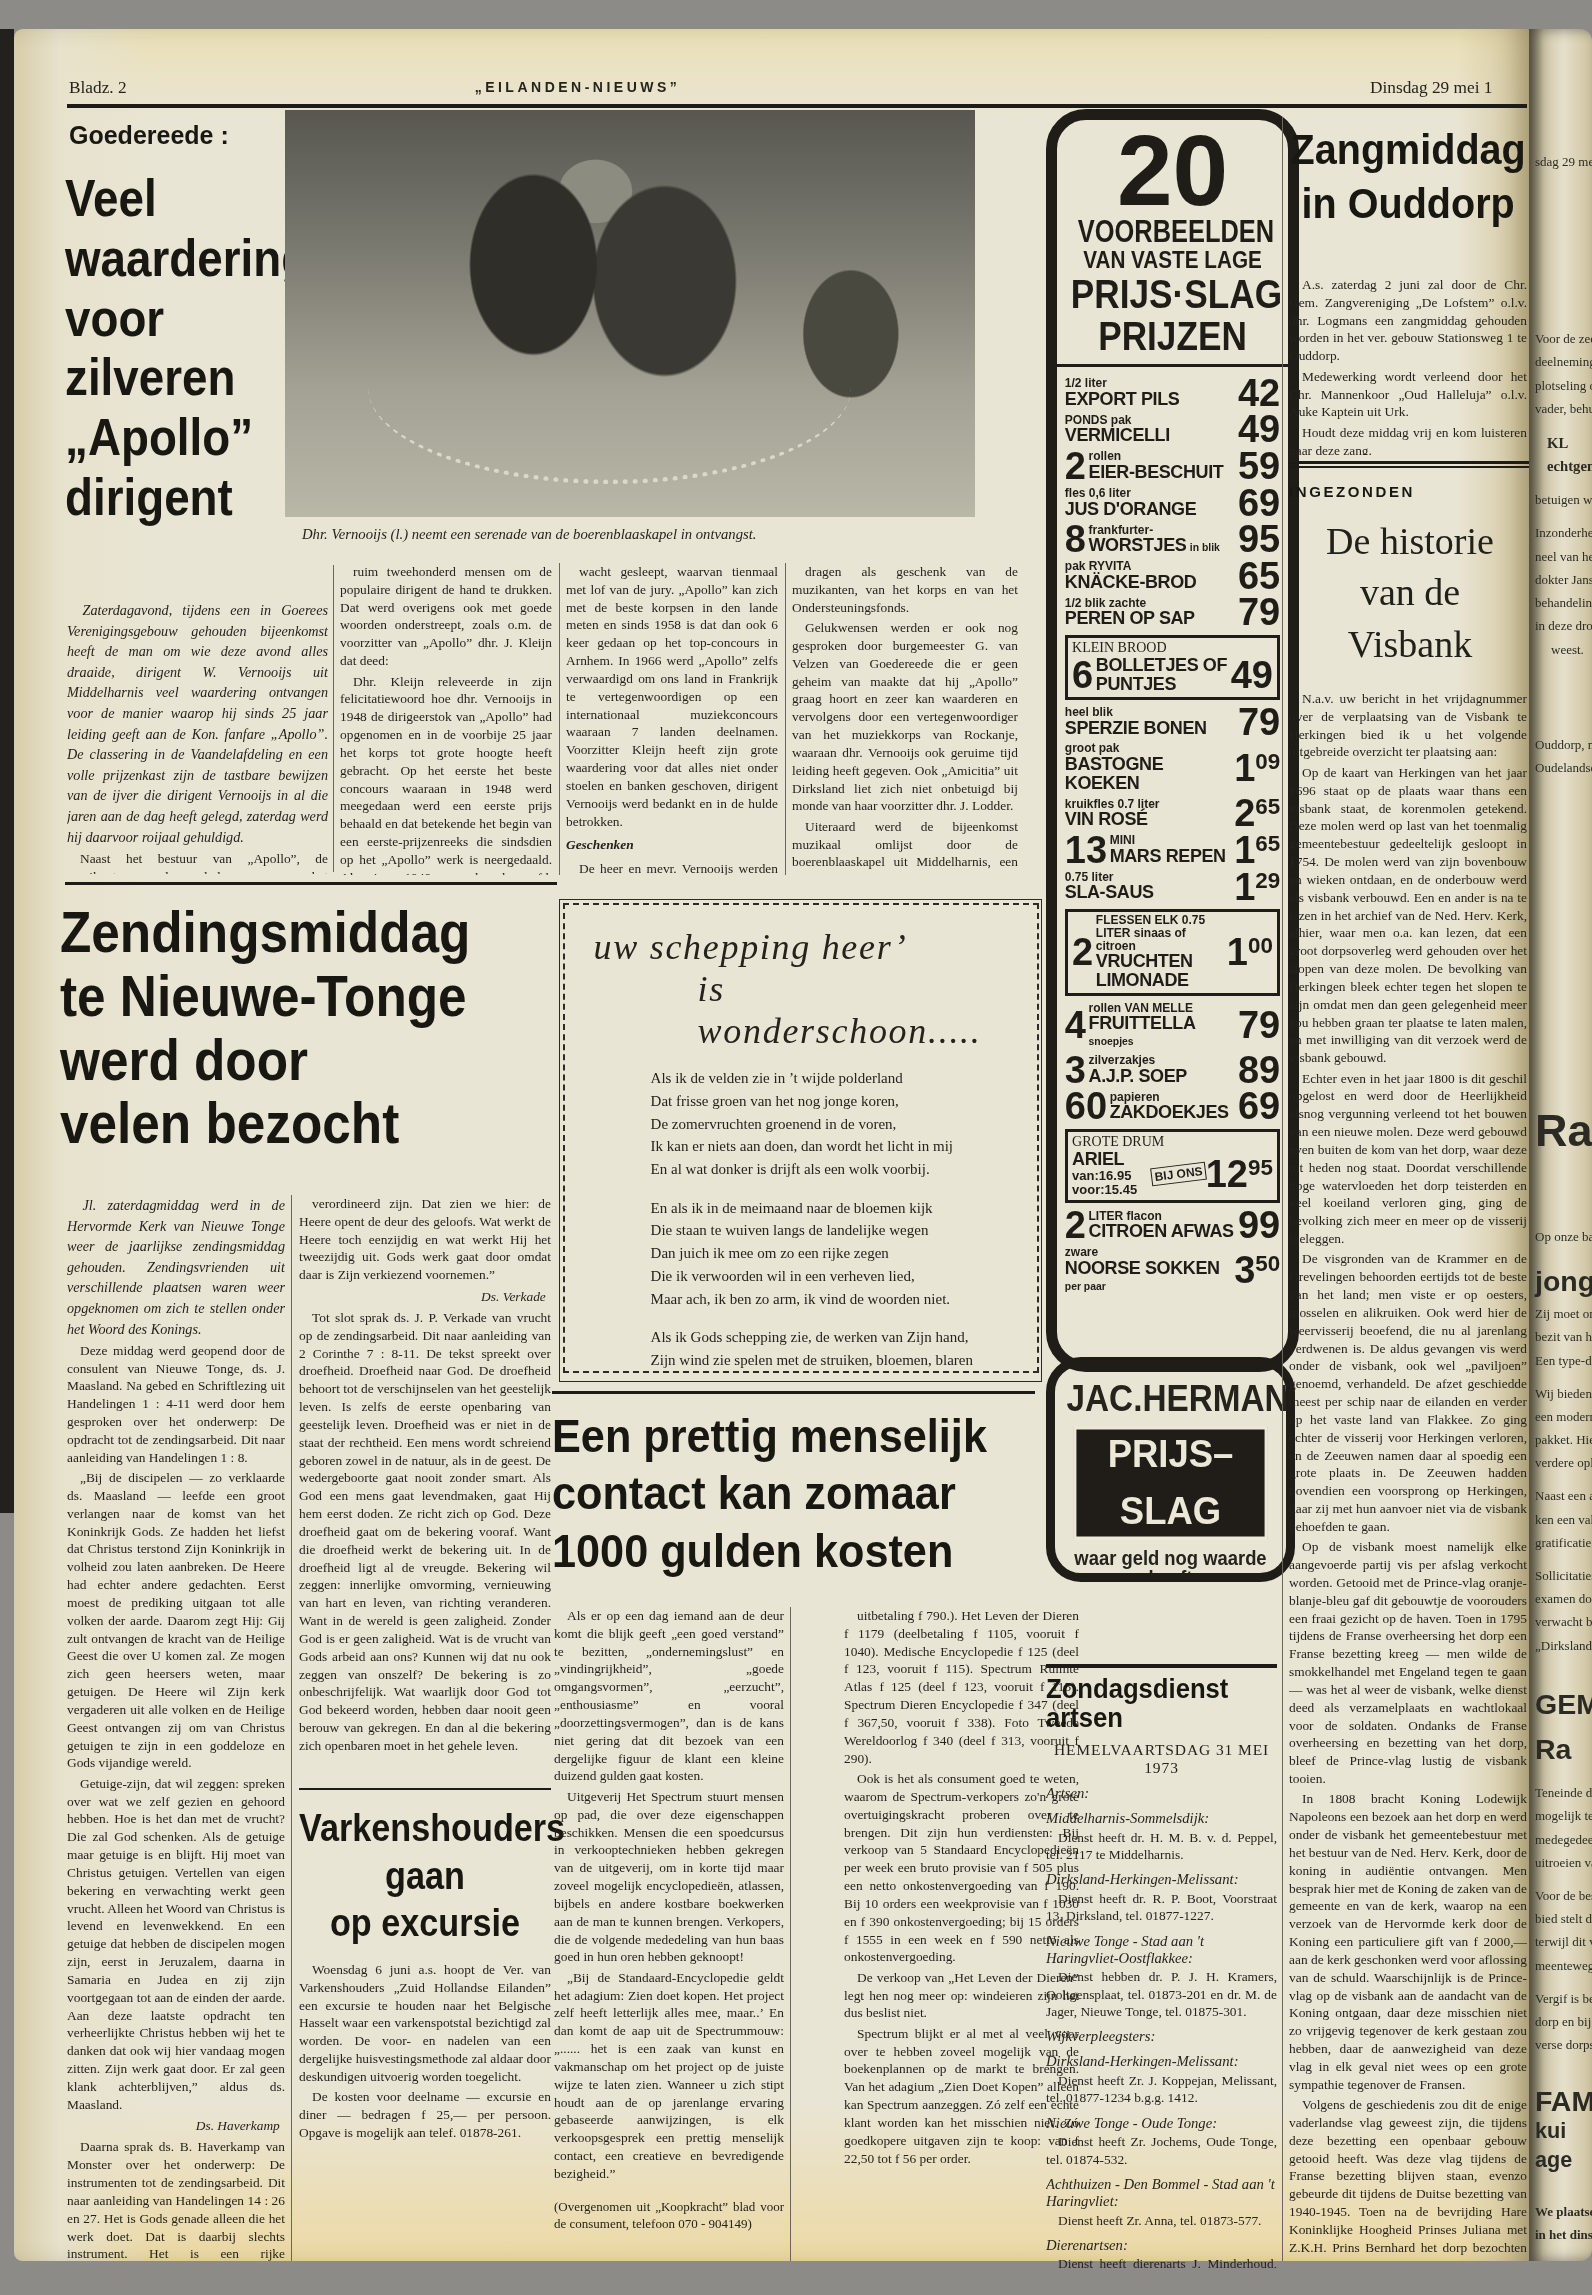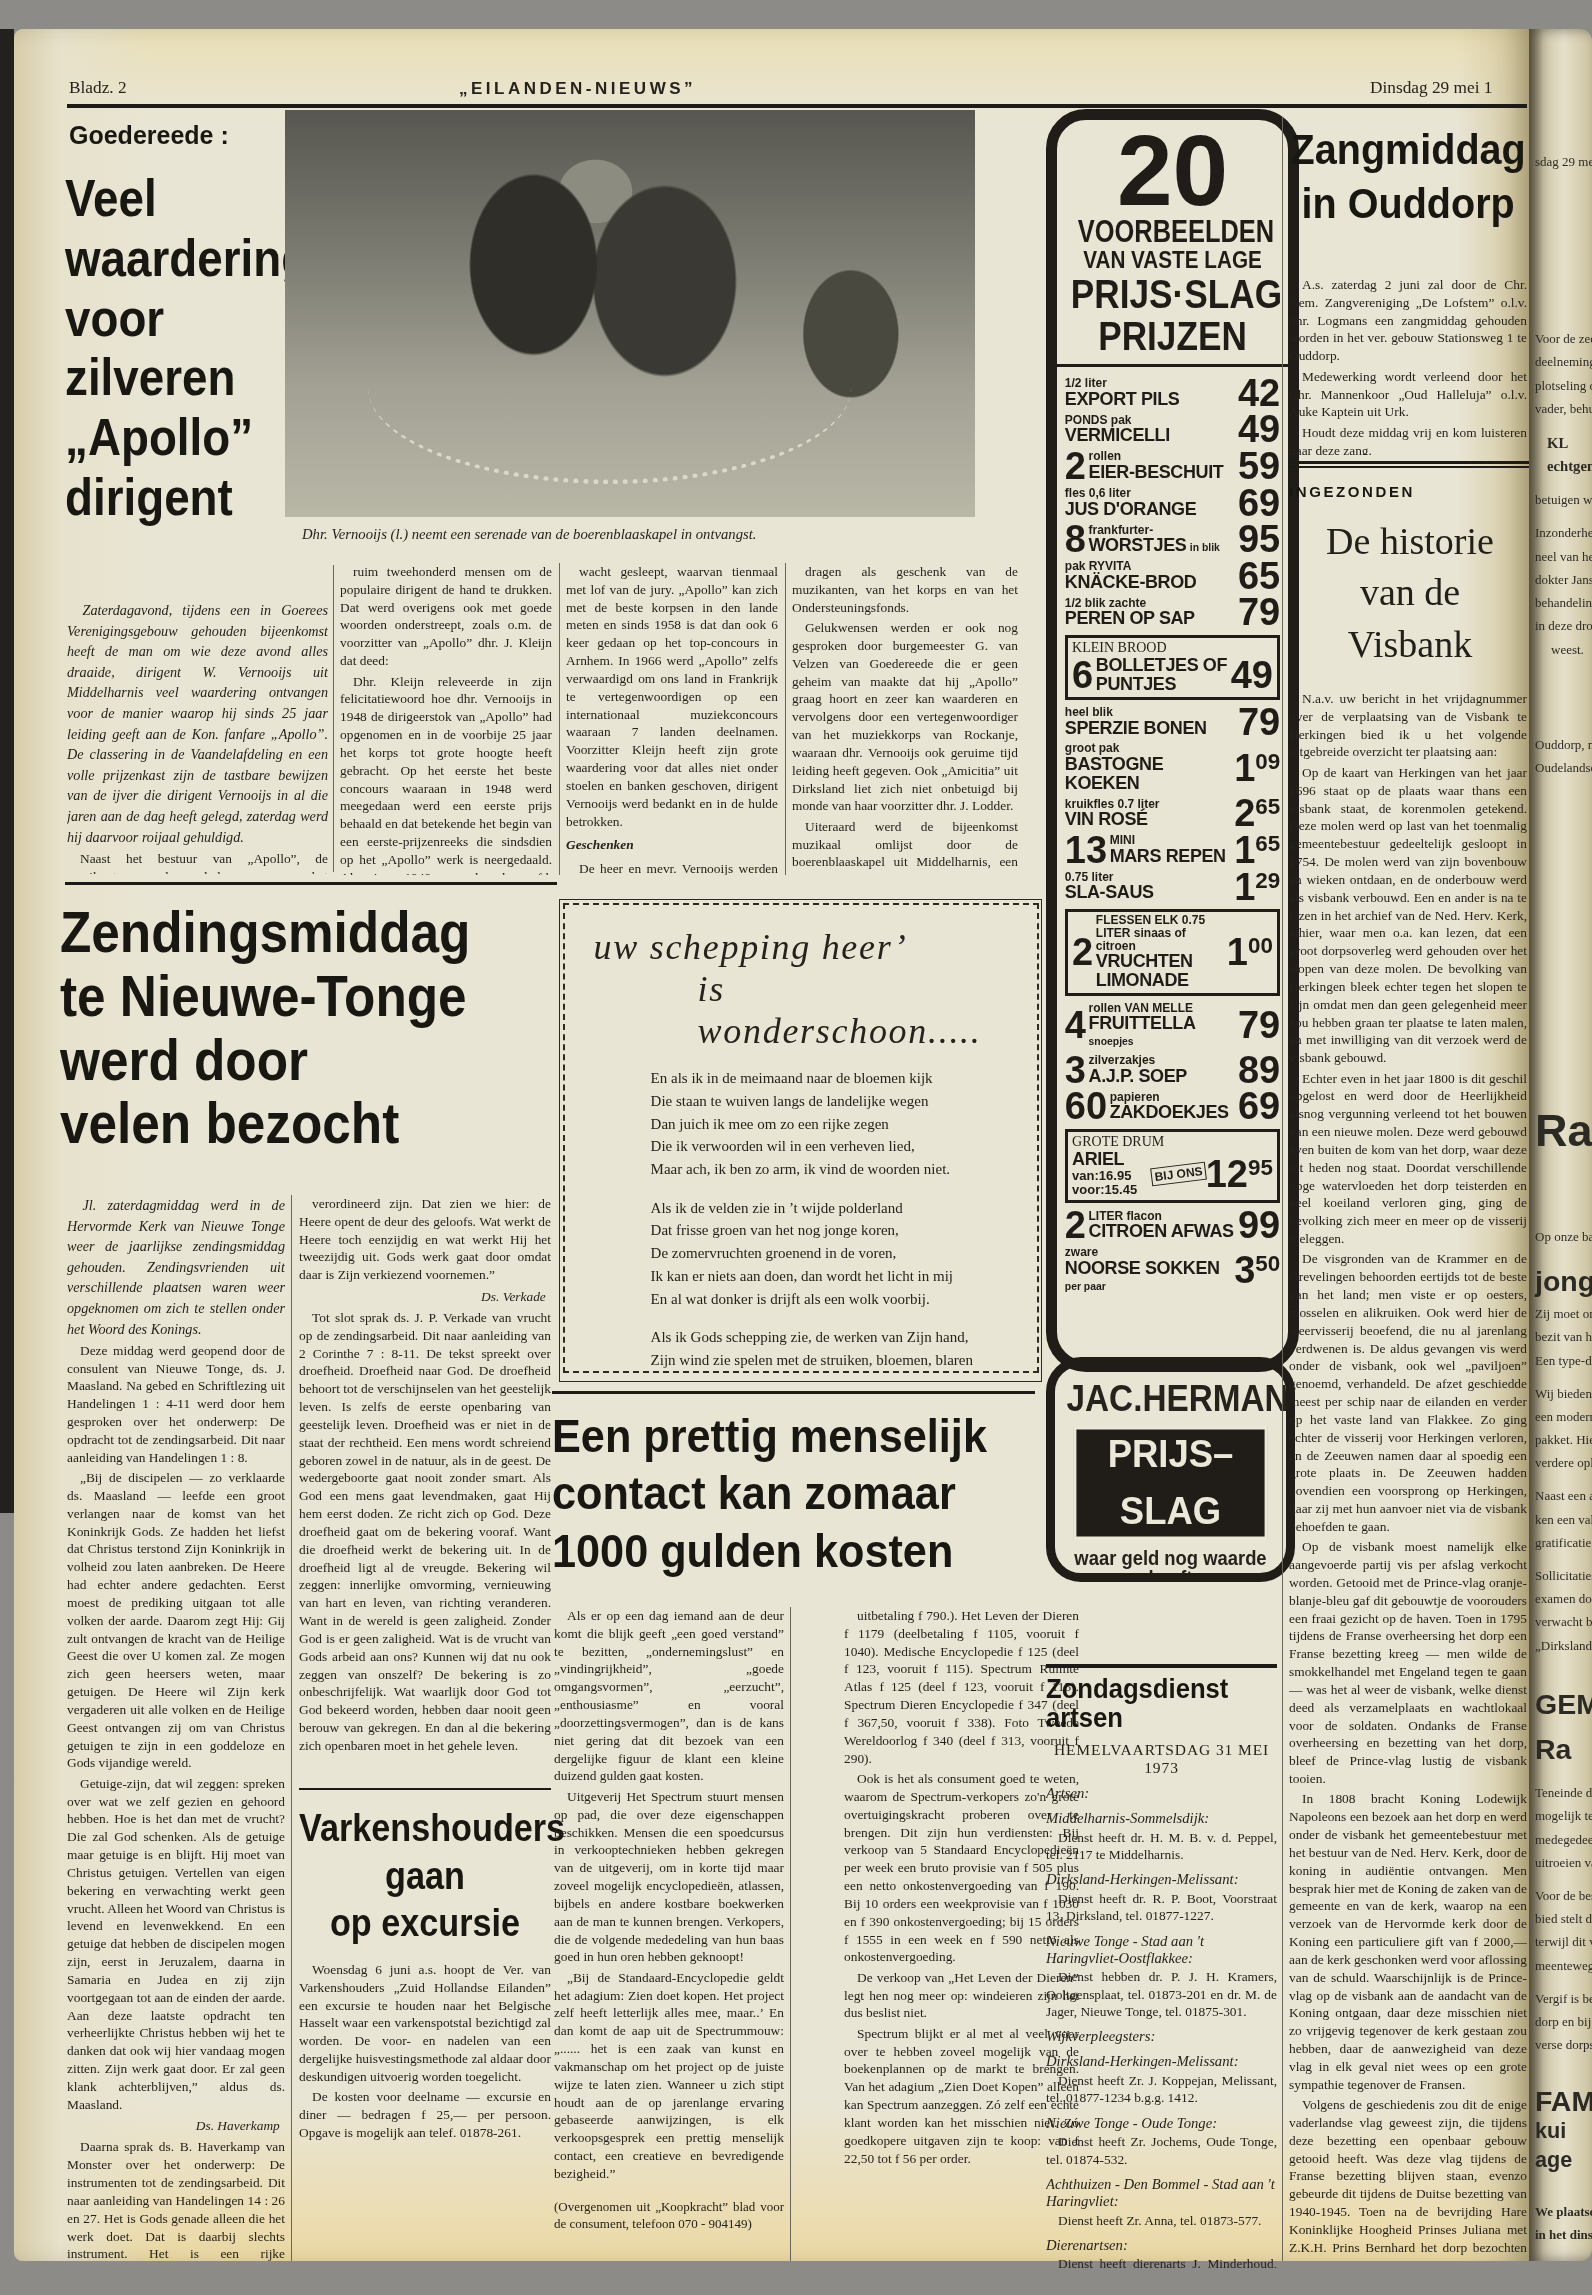--- a/index.html
+++ b/index.html
@@ -89,21 +89,21 @@
   .frag.bc{font-weight:bold;font-size:14.7px;padding-left:12px;}
   .frag.sb{font-weight:bold;font-size:13px;}
 </style>
 </head>
 <body>
 
 <div class="abs lbar"></div>
 <div class="abs paper"></div>
 
 <div class="abs" style="left:69px;top:78px;font-size:17.3px;">Bladz. 2</div>
-<div class="abs sans" style="left:362px;top:79px;width:431px;text-align:center;font-weight:bold;font-size:17px;letter-spacing:3.5px;">„EILANDEN-NIEUWS”</div>
+<div class="abs sans" style="left:362px;top:79px;width:431px;text-align:center;font-weight:bold;font-size:14px;letter-spacing:3.5px;">„EILANDEN-NIEUWS”</div>
 <div class="abs" style="left:1370px;top:78px;width:157px;font-size:17.3px;white-space:nowrap;overflow:hidden;">Dinsdag 29 mei 1</div>
 <div class="abs hr" style="left:67px;top:104px;width:1460px;height:3.5px;"></div>
 
 <div class="abs sans" style="left:69px;top:121px;font-weight:bold;font-size:25px;color:#191712;">Goedereede :</div>
 <div class="abs head ml" style="left:65px;top:169px;width:285px;font-size:52px;line-height:1.15;transform:scaleX(.88);">Veel
 waardering
 voor
 zilveren
 „Apollo”
 dirigent</div>
@@ -169,30 +169,30 @@
 <p>Woensdag 6 juni a.s. hoopt de Ver. van Varkenshouders „Zuid Hollandse Eilanden” een excursie te houden naar het Belgische Hasselt waar een varkenspotstal bezichtigd zal worden. De voor- en nadelen van een dergelijke huisvestingsmethode zal aldaar door deskundigen uitvoerig worden toegelicht.</p>
     <p>De kosten voor deelname — excursie en diner — bedragen f 25,— per persoon. Opgave is mogelijk aan telef. 01878-261.</p>
   </div>
 
 <div class="abs poem">
   <div class="poem-in">
     <div class="poem-t1">uw schepping heer’</div>
     <div class="poem-t2">is wonderschoon.....</div>
     <div>
 
-    <div class="stanza ml">En als ik in de meimaand naar de bloemen kijk
+    <div class="stanza ml">Als ik de velden zie in ’t wijde polderland
+Dat frisse groen van het nog jonge koren,
+De zomervruchten groenend in de voren,
+Ik kan er niets aan doen, dan wordt het licht in mij
+En al wat donker is drijft als een wolk voorbij.</div>
+        <div class="stanza ml">En als ik in de meimaand naar de bloemen kijk
 Die staan te wuiven langs de landelijke wegen
 Dan juich ik mee om zo een rijke zegen
 Die ik verwoorden wil in een verheven lied,
 Maar ach, ik ben zo arm, ik vind de woorden niet.</div>
-        <div class="stanza ml">Als ik de velden zie in ’t wijde polderland
-Dat frisse groen van het nog jonge koren,
-De zomervruchten groenend in de voren,
-Ik kan er niets aan doen, dan wordt het licht in mij
-En al wat donker is drijft als een wolk voorbij.</div>
         <div class="stanza ml">Als ik Gods schepping zie, de werken van Zijn hand,
 Zijn wind zie spelen met de struiken, bloemen, blaren
 Dan komt vanzelf de vreugde aangevaren.
 Hij heeft Zijn naam in ieder blad geweven,
 Om ’z als een erfenis Zijn kinderen te geven.</div>
       </div>
 
   </div>
 </div>
 

